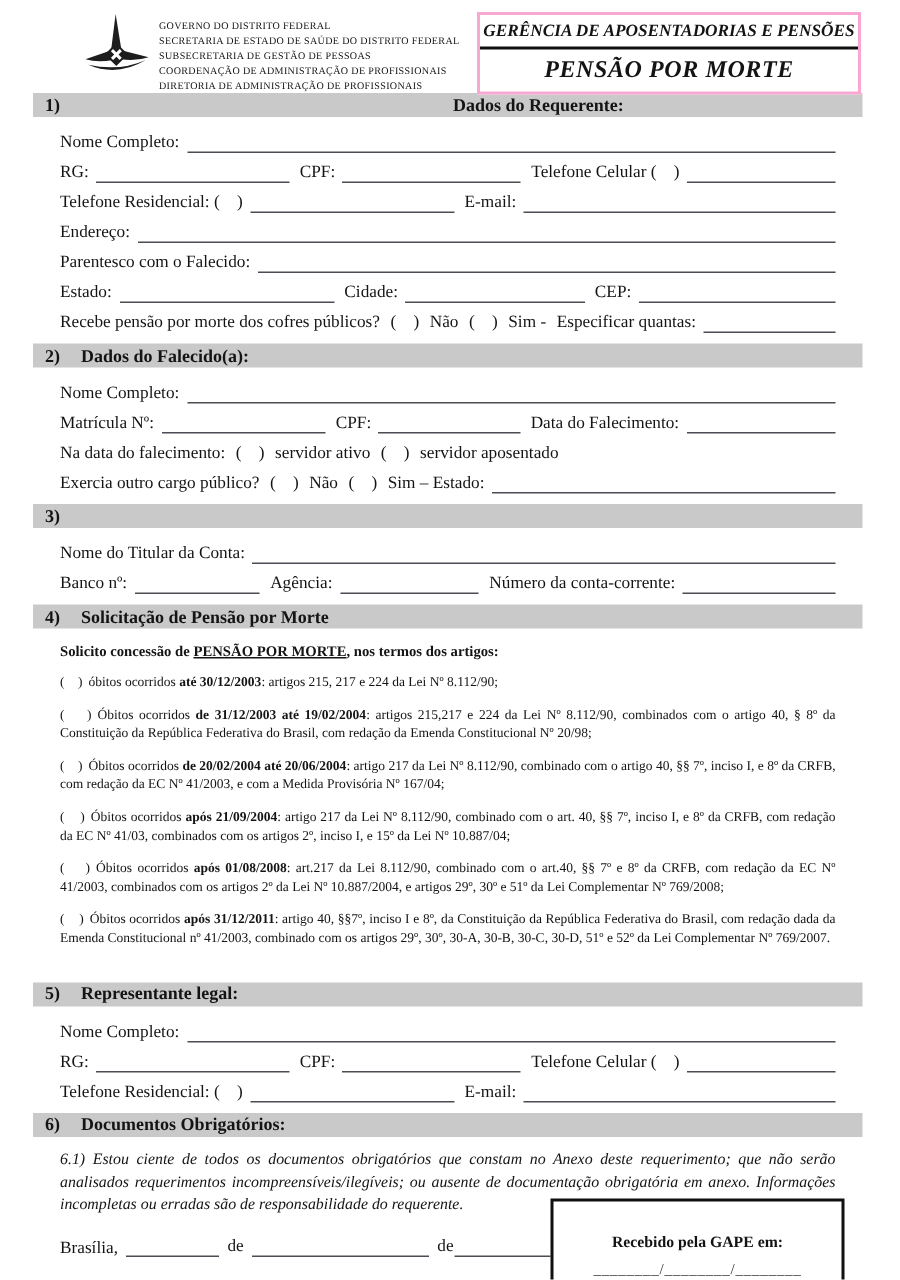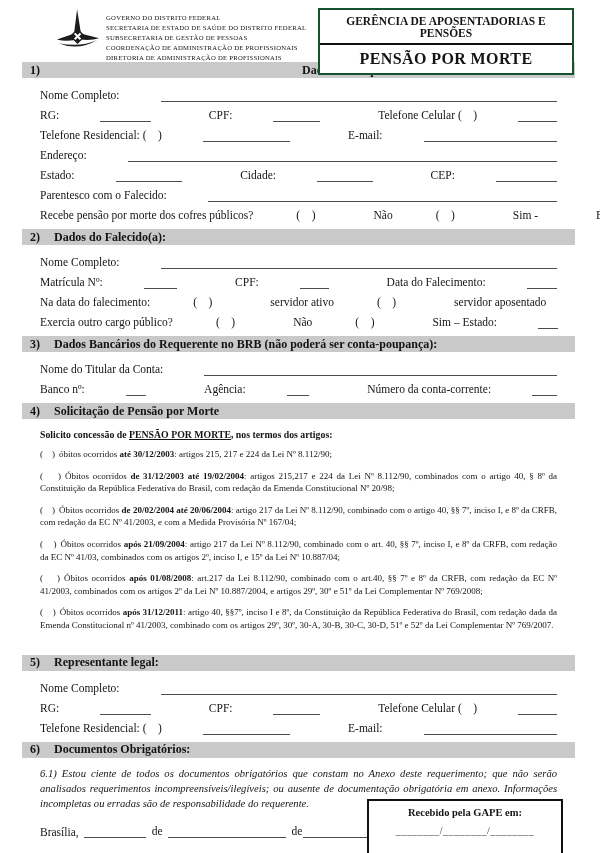--- a/index.html
+++ b/index.html
@@ -4,34 +4,34 @@
 <style>
   html,body{margin:0;padding:0;background:#ffffff;}
   body{width:600px;height:853px;overflow:hidden;font-family:"Liberation Serif",serif;color:#141414;}
   .page{position:relative;width:600px;height:853px;background:#fff;}
 
   
   .header{position:relative;height:62px;}
   .logo{position:absolute;left:56px;top:9px;width:44px;height:50px;}
   .gov{position:absolute;left:106px;top:13px;}
   .gov div{font-size:6.7px;line-height:1.5;letter-spacing:.25px;white-space:nowrap;}
-  .title-box{position:absolute;left:318px;top:8px;width:252px;border:2px solid #14532d;background:#fff;}
+  .title-box{position:absolute;left:318px;top:8px;width:252px;border:2px solid #f9a8d4;background:#fff;font-style:italic;}
   .title-box .r1{border-bottom:2px solid #101010;font-weight:bold;font-size:11.5px;text-align:center;padding:5px 2px 4px;}
   .title-box .r2{font-weight:bold;font-size:16px;letter-spacing:.4px;text-align:center;padding:5px 2px 5px;}
 
   
   .bar{margin:0 25px 0 22px;background:#c9c9c9;height:16px;display:flex;align-items:center;font-weight:bold;font-size:12px;padding-left:8px;}
   .bar .num{min-width:16px;margin-right:8px;}
   .bar1 .title{margin-left:248px;}
 
   
   .sec{padding-top:4px;}
-  .frow{display:flex;align-items:flex-end;margin:0 43px 0 40px;height:20px;font-size:11.5px;white-space:nowrap;gap:36px;}
+  .frow{display:flex;align-items:flex-end;margin:0 43px 0 40px;height:20px;font-size:11.5px;white-space:nowrap;}
   .frow .lbl{padding-bottom:1px;}
-  .frow .lbl.gap{margin-left:22px;}
+  .frow .lbl.gap{margin-left:7px;}
   .fl{flex:1;border-bottom:1px solid #4c4c55;height:14px;margin-left:5px;min-width:20px;}
   .fl.f085{flex:.85}.fl.f09{flex:.9}.fl.f095{flex:.95}.fl.f11{flex:1.1}.fl.f12{flex:1.2}.fl.f13{flex:1.3}
   .cb{margin-left:7px;padding-bottom:1px;}
 
   
   .s4wrap{padding:2px 43px 6px 40px;}
   .intro{font-size:9.8px;margin-top:8px;font-weight:bold;}
   .intro b u{text-decoration:underline;}
   .litem{font-size:9px;line-height:1.4;text-align:justify;margin-top:8px;}
   .litem .cbx{margin-right:4px;}
@@ -39,21 +39,21 @@
   
   .s6wrap{position:relative;padding:4px 43px 0 40px;font-size:10.6px;min-height:130px;}
   .clause{text-align:justify;line-height:1.42;margin-top:4px;font-style:italic;}
   .brasilia{display:flex;align-items:flex-end;width:282px;margin-top:13px;font-size:11.5px;white-space:nowrap;}
   .brasilia .fl{height:13px;}
   .brasilia .w1{flex:none;width:62px;}
   .brasilia .w2{flex:none;width:118px;}
   .brasilia .w3{flex:none;width:66px;margin-left:1px;}
   .brasilia .de{margin-left:6px;padding-bottom:1px;}
   .gape{position:absolute;right:37px;top:41px;width:192px;height:74px;border:2px solid #101010;background:#fff;}
-  .gape .gt{font-weight:bold;font-size:10.5px;text-align:center;margin-top:6px;}
+  .gape .gt{font-weight:bold;font-size:10.5px;text-align:center;margin-top:22px;}
   .gape .gd{text-align:center;font-size:10px;letter-spacing:.5px;margin-top:7px;color:#333;}
 </style>
 </head>
 <body>
 
 <div class="page">
 
   <div class="header">
     <svg class="logo" viewBox="0 0 48 54">
       <polygon points="23,0 27.5,28 19.5,28" fill="#1d1d1d"></polygon>
@@ -100,30 +100,30 @@
       <span class="lbl">Telefone Residencial: (&nbsp;&nbsp;&nbsp;&nbsp;)</span>
       <span class="fl f085"></span>
       <span class="lbl gap">E-mail:</span>
       <span class="fl f13"></span>
     </div>
     <div class="frow">
       <span class="lbl">Endereço:</span>
       <span class="fl"></span>
     </div>
     <div class="frow">
+      <span class="lbl">Parentesco com o Falecido:</span>
+      <span class="fl"></span>
+    </div>
+    <div class="frow">
       <span class="lbl">Estado:</span>
       <span class="fl f12"></span>
       <span class="lbl gap">Cidade:</span>
       <span class="fl"></span>
       <span class="lbl gap">CEP:</span>
       <span class="fl f11"></span>
-    </div>
-    <div class="frow">
-      <span class="lbl">Parentesco com o Falecido:</span>
-      <span class="fl"></span>
     </div>
     <div class="frow">
       <span class="lbl">Recebe pensão por morte dos cofres públicos?</span>
       <span class="cb">(&nbsp;&nbsp;&nbsp;&nbsp;)</span>
       <span class="lbl gap">Não</span>
       <span class="cb">(&nbsp;&nbsp;&nbsp;&nbsp;)</span>
       <span class="lbl gap">Sim -</span>
       <span class="lbl gap">Especificar quantas:</span>
       <span class="fl"></span>
     </div>
@@ -158,21 +158,20 @@
       <span class="cb">(&nbsp;&nbsp;&nbsp;&nbsp;)</span>
       <span class="lbl gap">Não</span>
       <span class="cb">(&nbsp;&nbsp;&nbsp;&nbsp;)</span>
       <span class="lbl gap">Sim – Estado:</span>
       <span class="fl"></span>
     </div>
   </div>
 
   <div class="bar" style="margin-top:7px;">
     <span class="num">3)</span>
-    <span>Dados Bancários do Requerente no BRB (não poderá ser conta-poupança):</span>
   </div>
   <div class="sec">
     <div class="frow">
       <span class="lbl">Nome do Titular da Conta:</span>
       <span class="fl"></span>
     </div>
     <div class="frow">
       <span class="lbl">Banco nº:</span>
       <span class="fl f09"></span>
       <span class="lbl gap">Agência:</span>

